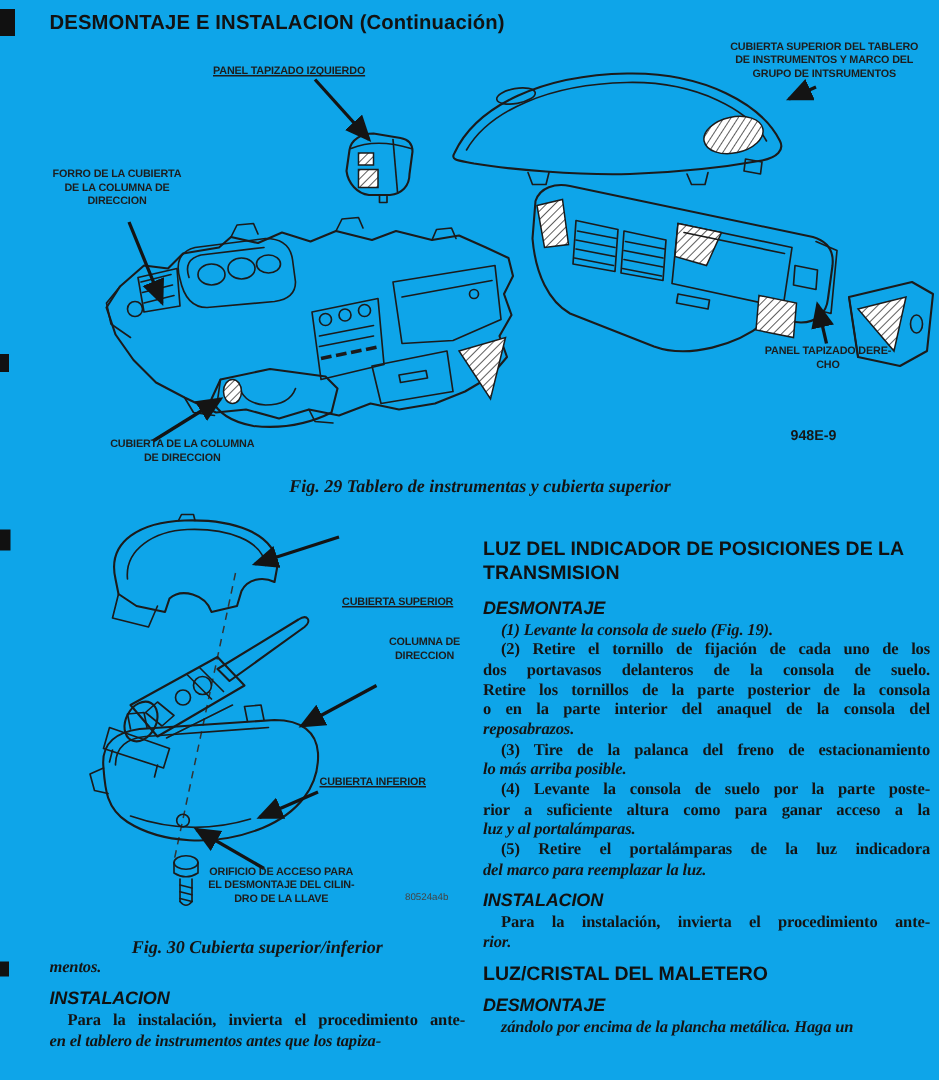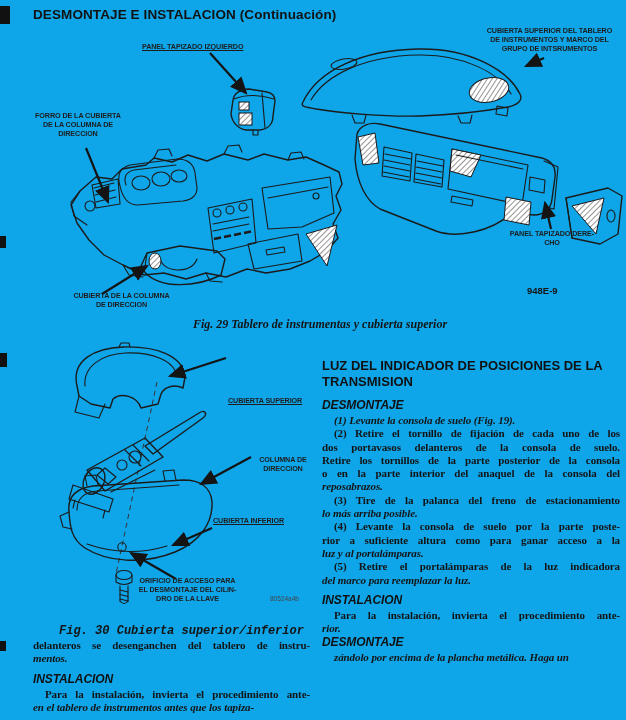--- a/index.html
+++ b/index.html
@@ -204,32 +204,31 @@
 
     <g>
       <line class="arrow" x1="211" y1="16" x2="155" y2="34" marker-end="url(#a30)"></line>
       <line class="arrow" x1="236" y1="115" x2="186" y2="142" marker-end="url(#a30)"></line>
       <line class="arrow" x1="197" y1="186" x2="158" y2="203" marker-end="url(#a30)"></line>
       <line class="arrow" x1="161" y1="237" x2="116" y2="211" marker-end="url(#a30)"></line>
     </g>
   </svg>
 
   <div class="dlabel nowrap" style="left:228px;top:353px;margin-top:44px;">CUBIERTA SUPERIOR</div>
-  <div class="dlabel" style="left:248px;top:456px;width:70px;">COLUMNA DE
+  <div class="dlabel" style="left:248px;top:424px;width:70px;">COLUMNA DE
 DIRECCION</div>
   <div class="dlabel nowrap" style="left:213px;top:517px;">CUBIERTA INFERIOR</div>
   <div class="dlabel" style="left:125px;top:577px;width:125px;">ORIFICIO DE ACCESO PARA
 EL DESMONTAJE DEL CILIN-
 DRO DE LA LLAVE</div>
   <div class="refcode small" style="left:270px;top:595px;">80524a4b</div>
-  <div class="caption" style="left:43px;top:624px;width:277px;font-family:Liberation Mono, monospace;">Fig. 30 Cubierta superior/inferior</div>
+  <div class="caption" style="left:33px;top:624px;width:277px;">Fig. 30 Cubierta superior/inferior</div>
 
   <div class="textcol" style="left:33px;top:639px;width:277px;">
     <div class="para">
-        <div class="jl">delanteros se desenganchen del tablero de instru-</div>
         <div class="jl">mentos.</div>
       </div>
     <div class="h3 mt">INSTALACION</div>
     <div class="para ind">
         <div class="jl">Para la instalación, invierta el procedimiento ante-</div>
         <div class="jl">en el tablero de instrumentos antes que los tapiza-</div>
       </div>
   </div>
 
   <div class="textcol" style="left:322px;top:331px;width:298px;margin-top:27px;">
@@ -257,19 +256,20 @@
       </div>
     <div class="para ind">
         <div class="jl">(5) Retire el portalámparas de la luz indicadora</div>
         <div class="jl">del marco para reemplazar la luz.</div>
       </div>
     <div class="h3 mt">INSTALACION</div>
     <div class="para ind">
         <div class="jl">Para la instalación, invierta el procedimiento ante-</div>
         <div class="jl">rior.</div>
       </div>
+    <div class="h2 mt">LUZ/CRISTAL DEL MALETERO</div>
     <div class="h3">DESMONTAJE</div>
     <div class="para ind">
         <div class="jl">zándolo por encima de la plancha metálica. Haga un</div>
       </div>
   </div>
 
 </div>
 
 </body></html>

